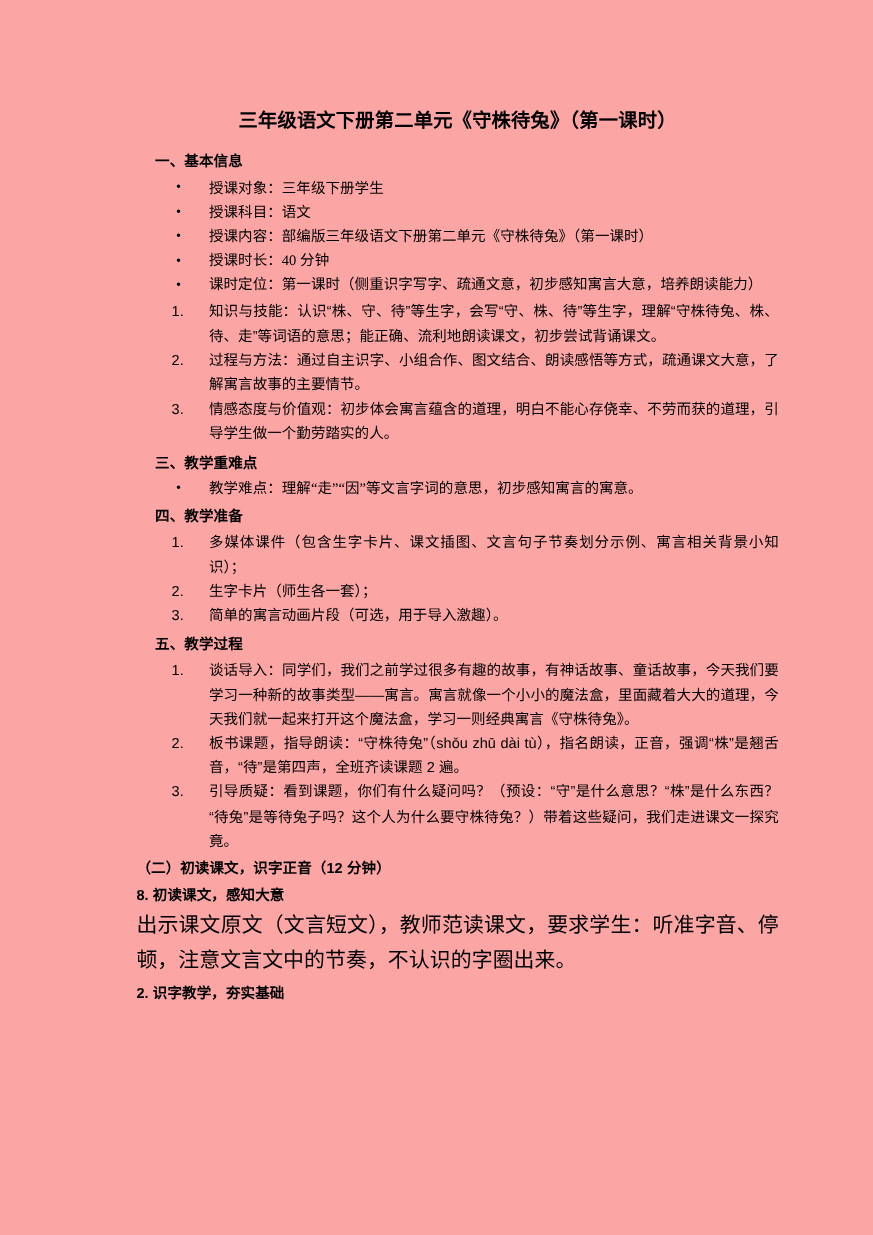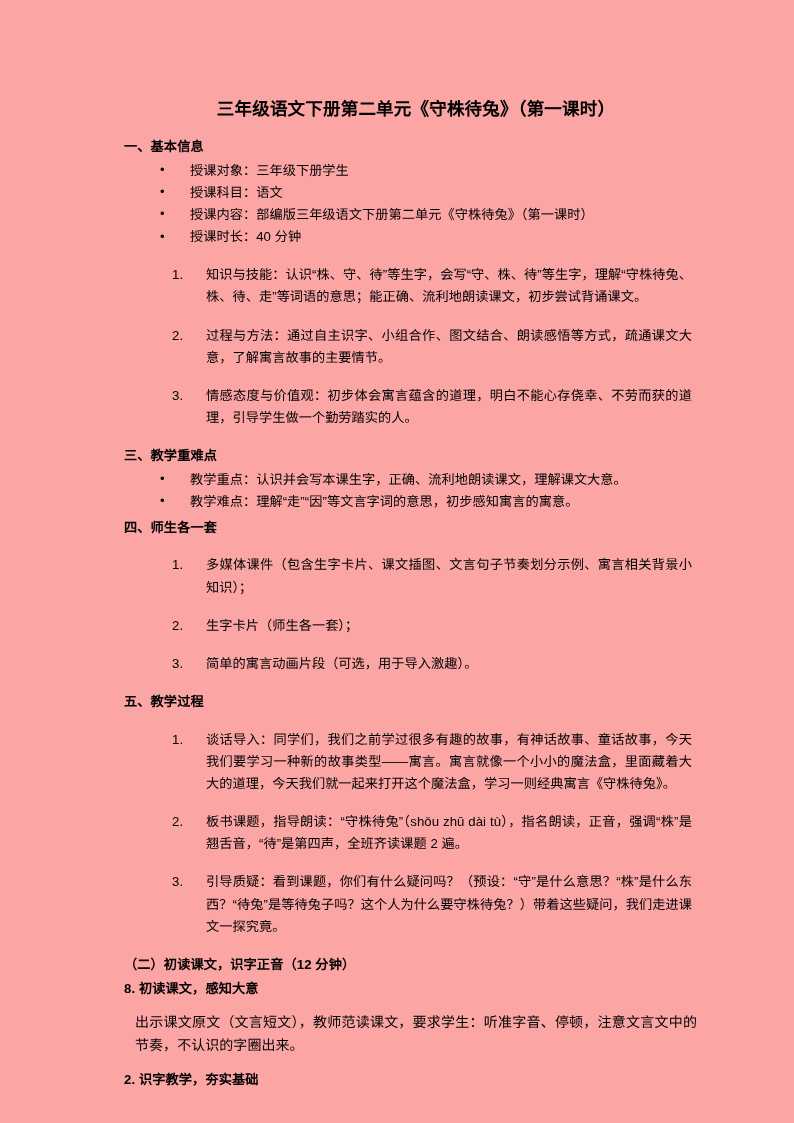--- a/index.html
+++ b/index.html
@@ -25,71 +25,72 @@
     text-align: center;
     font-size: 17.5px;
     font-weight: bold;
     letter-spacing: 0.2px;
     margin: 0 0 14px 0;
     line-height: 1.5;
   }
   .sec-heading {
     font-size: 13.2px;
     font-weight: bold;
-    margin: 4px 0 2px 0;
+    margin: 4px 0 2px 17px;
     line-height: 1.62;
     letter-spacing: 0.1px;
   }
   .sub-heading {
     font-size: 13.2px;
     font-weight: bold;
     margin: 3px 0 1px 0;
     line-height: 1.62;
     letter-spacing: 0.1px;
   }
   .para {
-    font-size: 14px;
+    font-size: 19px;
     line-height: 1.68;
-    margin: 11px;
+    margin: 0;
     text-align: justify;
     letter-spacing: 0.05px;
   }
   ul.bullets {
     list-style: none;
     margin: 1px 0 2px 0;
     padding: 0 0 0 0;
   }
   ul.bullets > li {
     position: relative;
     font-size: 13.2px;
     line-height: 1.68;
     padding-left: 66px;
     margin: 0;
     text-align: justify;
     letter-spacing: 0.05px;
+    font-family: Liberation Serif, serif;
   }
   ul.bullets > li::before {
     content: "\2022";
     position: absolute;
     left: 36px;
     top: -0.5px;
     font-size: 13px;
   }
   ol.numbers {
     list-style: none;
     margin: 1px 0 2px 0;
     padding: 0;
     counter-reset: li;
   }
   ol.numbers > li {
     position: relative;
     font-size: 13.2px;
     line-height: 1.68;
     padding-left: 66px;
-    margin: 16px;
+    margin: 0;
     text-align: justify;
     letter-spacing: 0.05px;
     counter-increment: li;
   }
   ol.numbers > li::before {
     content: counter(li) ".";
     position: absolute;
     left: 32px;
     top: 0;
     font-size: 13.2px;
@@ -103,35 +104,35 @@
 <div class="page">
 
   <h1 class="doc-title">三年级语文下册第二单元《守株待兔》（第一课时）</h1>
 
   <div class="sec-heading">一、基本信息</div>
   <ul class="bullets">
     <li>授课对象：三年级下册学生</li>
     <li>授课科目：语文</li>
     <li>授课内容：部编版三年级语文下册第二单元《守株待兔》（第一课时）</li>
     <li>授课时长：40 分钟</li>
+    <li>课时定位：第一课时（侧重识字写字、疏通文意，初步感知寓言大意，培养朗读能力）</li>
   </ul>
 
   <ol class="numbers">
     <li>知识与技能：认识“株、守、待”等生字，会写“守、株、待”等生字，理解“守株待兔、株、待、走”等词语的意思；能正确、流利地朗读课文，初步尝试背诵课文。</li>
     <li>过程与方法：通过自主识字、小组合作、图文结合、朗读感悟等方式，疏通课文大意，了解寓言故事的主要情节。</li>
     <li>情感态度与价值观：初步体会寓言蕴含的道理，明白不能心存侥幸、不劳而获的道理，引导学生做一个勤劳踏实的人。</li>
   </ol>
 
   <div class="sec-heading">三、教学重难点</div>
   <ul class="bullets">
-    <li>教学重点：认识并会写本课生字，正确、流利地朗读课文，理解课文大意。</li>
     <li>教学难点：理解“走”“因”等文言字词的意思，初步感知寓言的寓意。</li>
   </ul>
 
-  <div class="sec-heading">四、师生各一套</div>
+  <div class="sec-heading">四、教学准备</div>
   <ol class="numbers">
     <li>多媒体课件（包含生字卡片、课文插图、文言句子节奏划分示例、寓言相关背景小知识）；</li>
     <li>生字卡片（师生各一套）；</li>
     <li>简单的寓言动画片段（可选，用于导入激趣）。</li>
   </ol>
 
   <div class="sec-heading">五、教学过程</div>
 
   <ol class="numbers">
     <li>谈话导入：同学们，我们之前学过很多有趣的故事，有神话故事、童话故事，今天我们要学习一种新的故事类型——寓言。寓言就像一个小小的魔法盒，里面藏着大大的道理，今天我们就一起来打开这个魔法盒，学习一则经典寓言《守株待兔》。</li>

